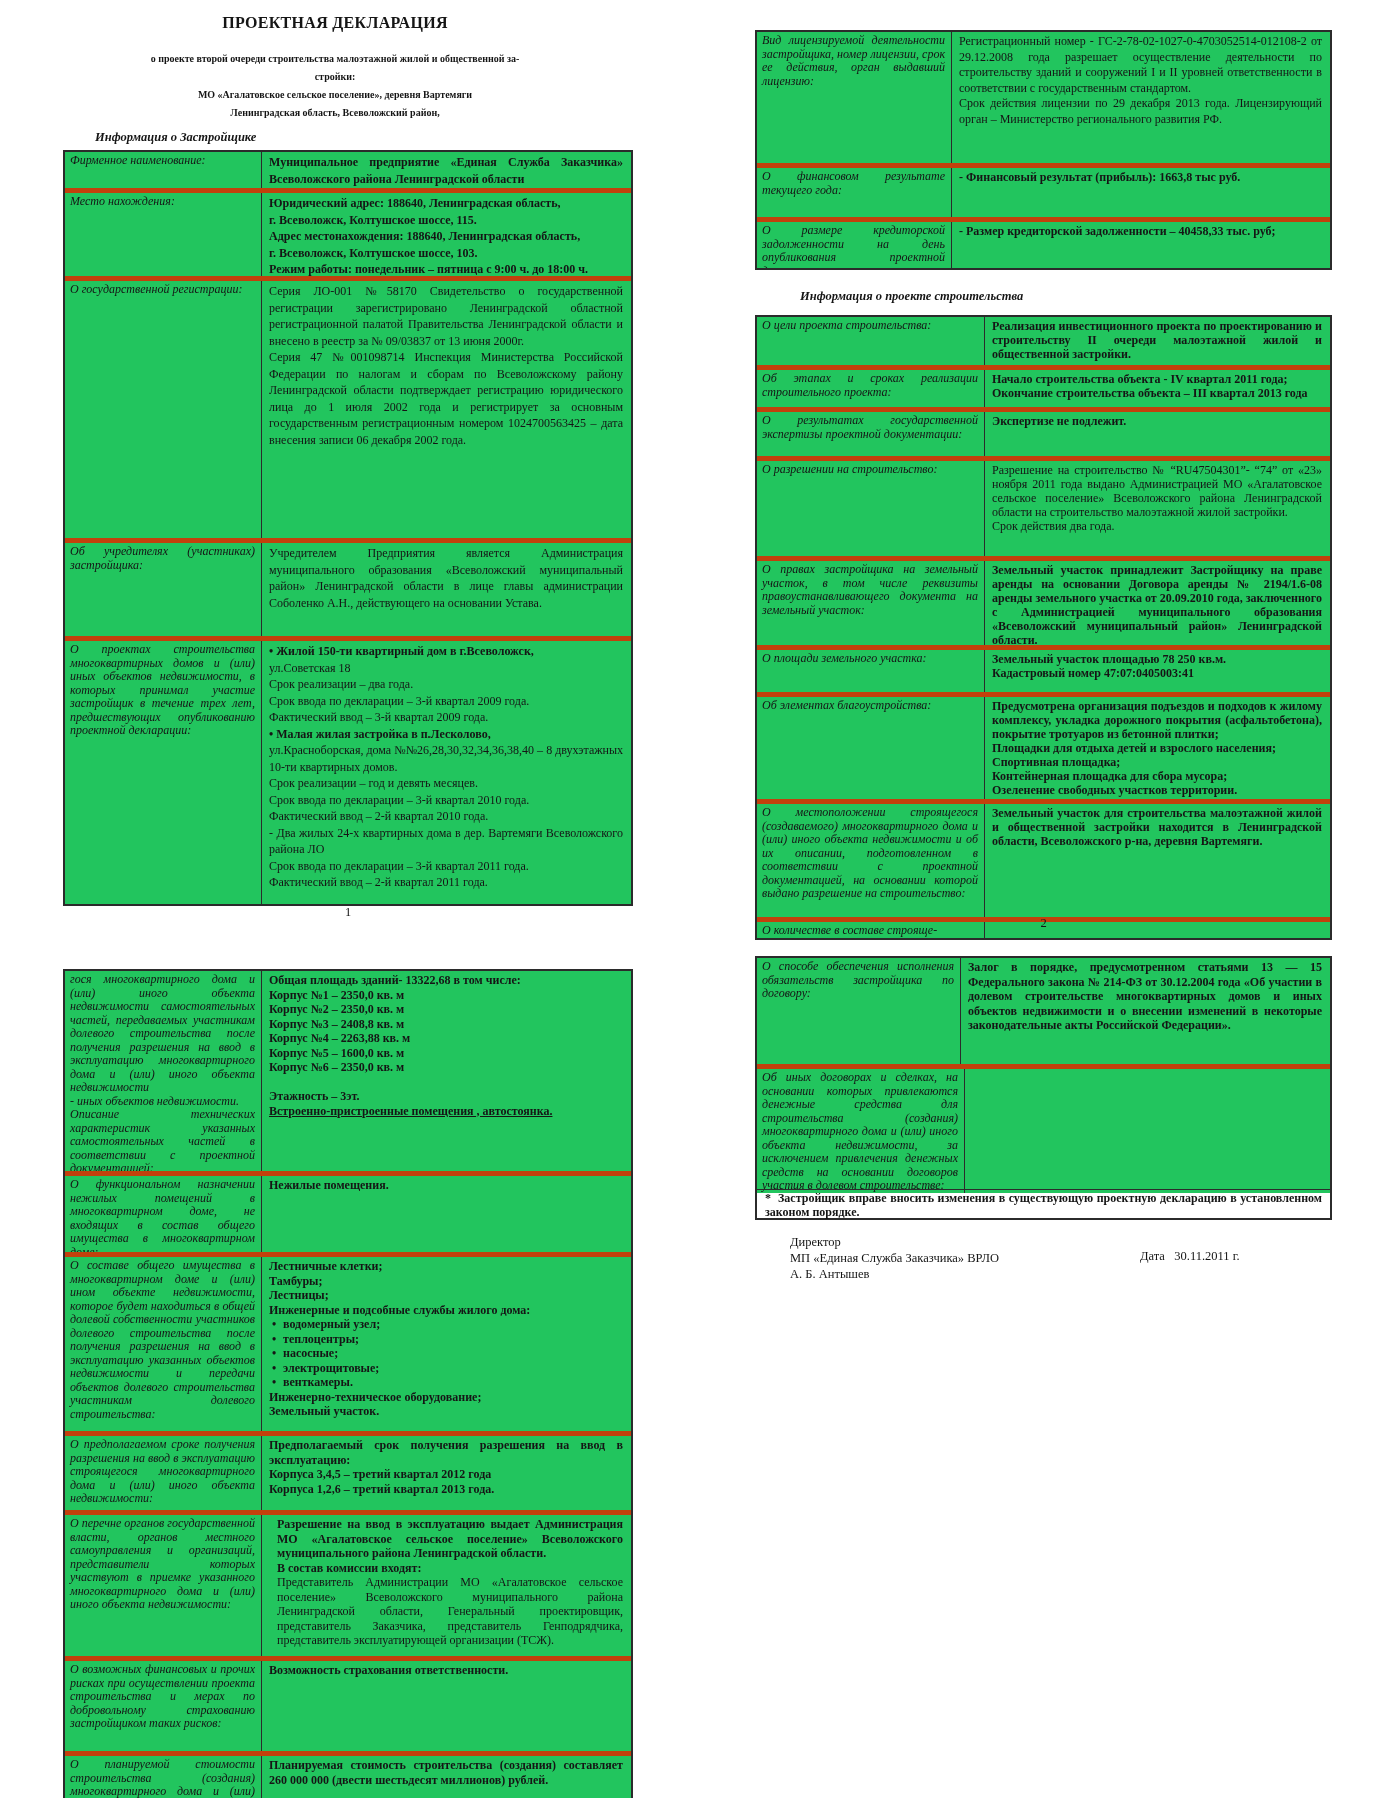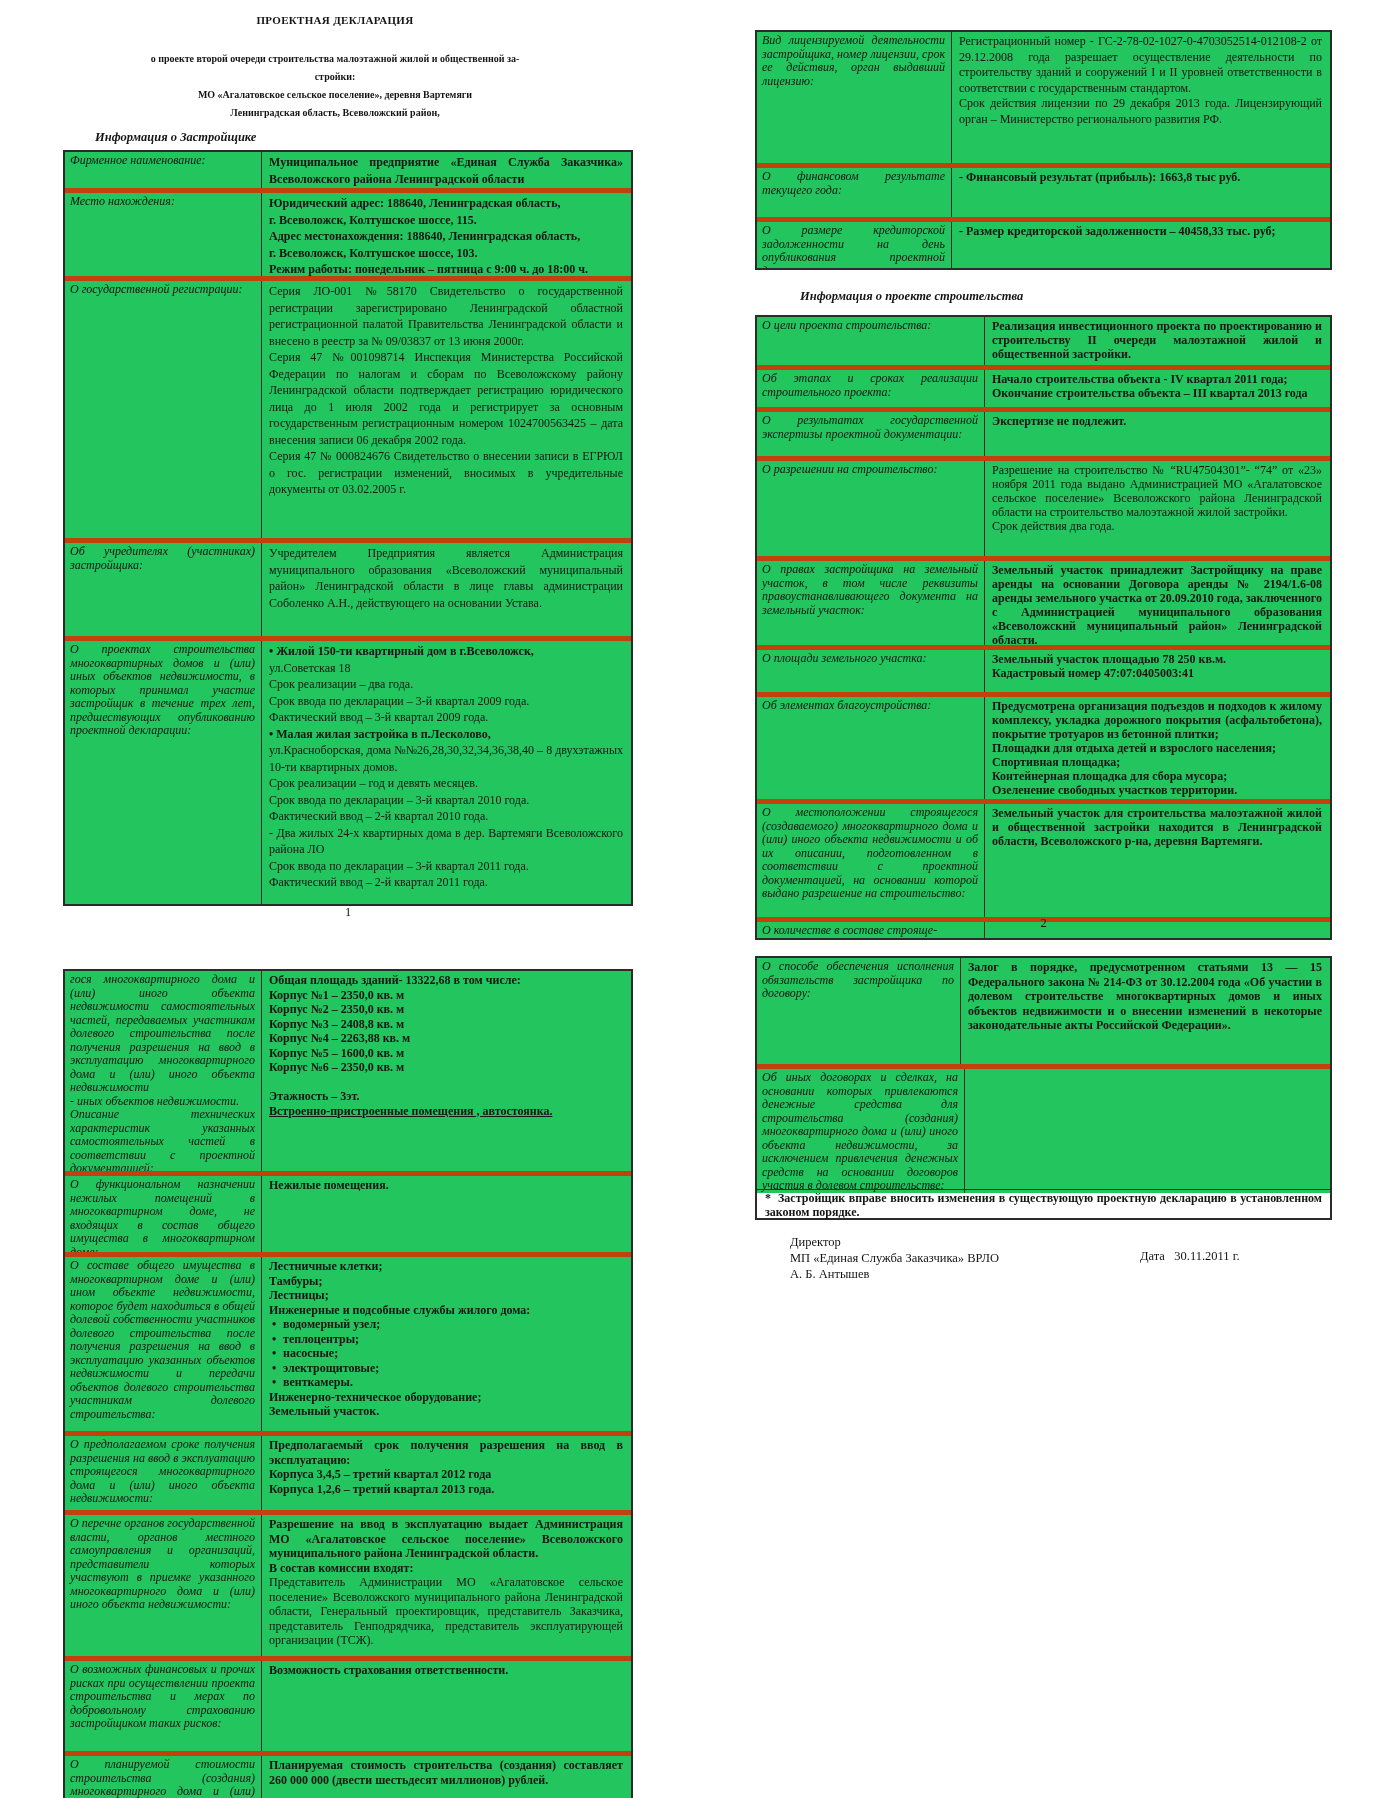--- a/index.html
+++ b/index.html
@@ -5,21 +5,21 @@
   html,body{margin:0;padding:0;}
   body{
     width:1390px;height:1798px;position:relative;overflow:hidden;
     background:#ffffff;color:#151515;
     font-family:"Liberation Serif","DejaVu Serif",serif;
     font-size:12px;
   }
   .abs{position:absolute;}
   
   .doc-head{font-weight:bold;text-align:center;}
-  #hdr-title{left:35px;top:14px;width:600px;font-size:11px;letter-spacing:.3px;}
+  #hdr-title{left:35px;top:14px;width:600px;font-size:16px;letter-spacing:.3px;}
   #hdr-sub{left:35px;top:50px;width:600px;line-height:18px;font-size:10px;}
   .sec-head{font-style:italic;font-weight:bold;font-size:12.5px;}
   #h1-sec{left:95px;top:130px;}
   #h2-sec{left:800px;top:289px;}
   .pagenum{text-align:center;font-size:12.5px;}
   #pn1{left:63px;top:905px;width:570px;}
   #pn2{left:755px;top:916px;width:577px;}
   
   .doc-table{border:2px solid #2b2b2b;box-sizing:border-box;background:#22c55e;}
   #t1{left:63px;top:150px;width:570px;}
@@ -76,21 +76,20 @@
         <div class="b">Режим работы: понедельник – пятница с 9:00 ч. до 18:00 ч.</div>
       </div>
     </div>
     <div class="trow" style="height: 257px;">
       <div class="lbl" style="width: 197px;">
         <div>О государственной регистрации:</div>
       </div>
       <div class="val" style="line-height: 16.5px;">
         <div>Серия ЛО-001 №58170 Свидетельство о государственной регистрации зарегистрировано Ленинградской областной регистрационной палатой Правительства Ленинградской области и внесено в реестр за № 09/03837 от 13 июня 2000г.</div>
         <div>Серия 47 №001098714 Инспекция Министерства Российской Федерации по налогам и сборам по Всеволожскому району Ленинградской области подтверждает регистрацию юридического лица до 1 июля 2002 года и регистрирует за основным государственным регистрационным номером 1024700563425 – дата внесения записи 06 декабря 2002 года.</div>
-        <div>Серия 47 № 000824676 Свидетельство о внесении записи в ЕГРЮЛ о гос. регистрации изменений, вносимых в учредительные документы от 03.02.2005 г.</div>
       </div>
     </div>
     <div class="trow" style="height: 93px;">
       <div class="lbl" style="width: 197px;">
         <div>Об учредителях (участниках) застройщика:</div>
       </div>
       <div class="val" style="line-height: 16.5px;">
         <div>Учредителем Предприятия является Администрация муниципального образования «Всеволожский муниципальный район» Ленинградской области в лице главы администрации Соболенко А.Н., действующего на основании Устава.</div>
       </div>
     </div>
@@ -275,21 +274,21 @@
     <div class="trow" style="height: 74px;">
       <div class="lbl" style="width: 197px;">
         <div>О предполагаемом сроке получения разрешения на ввод в эксплуатацию строящегося многоквартирного дома и (или) иного объекта недвижимости:</div>
       </div>
       <div class="val" style="line-height: 14.5px;">
         <div class="b">Предполагаемый срок получения разрешения на ввод в эксплуатацию:</div>
         <div class="b">Корпуса 3,4,5 – третий квартал 2012 года</div>
         <div class="b">Корпуса 1,2,6 – третий квартал 2013 года.</div>
       </div>
     </div>
-    <div class="trow" style="height: 141px;">
+    <div class="trow" style="height: 141px; gap: 8px;">
       <div class="lbl" style="width: 197px;">
         <div>О перечне органов государственной власти, органов местного самоуправления и организаций, представители которых участвуют в приемке указанного многоквартирного дома и (или) иного объекта недвижимости:</div>
       </div>
       <div class="val" style="line-height: 14.5px;">
         <div class="b">Разрешение на ввод в эксплуатацию выдает Администрация МО «Агалатовское сельское поселение» Всеволожского муниципального района Ленинградской области.</div>
         <div class="b">В состав комиссии входят:</div>
         <div>Представитель Администрации МО «Агалатовское сельское поселение» Всеволожского муниципального района Ленинградской области, Генеральный проектировщик, представитель Заказчика, представитель Генподрядчика, представитель эксплуатирующей организации (ТСЖ).</div>
       </div>
     </div>
     <div class="trow" style="height: 90px;">

